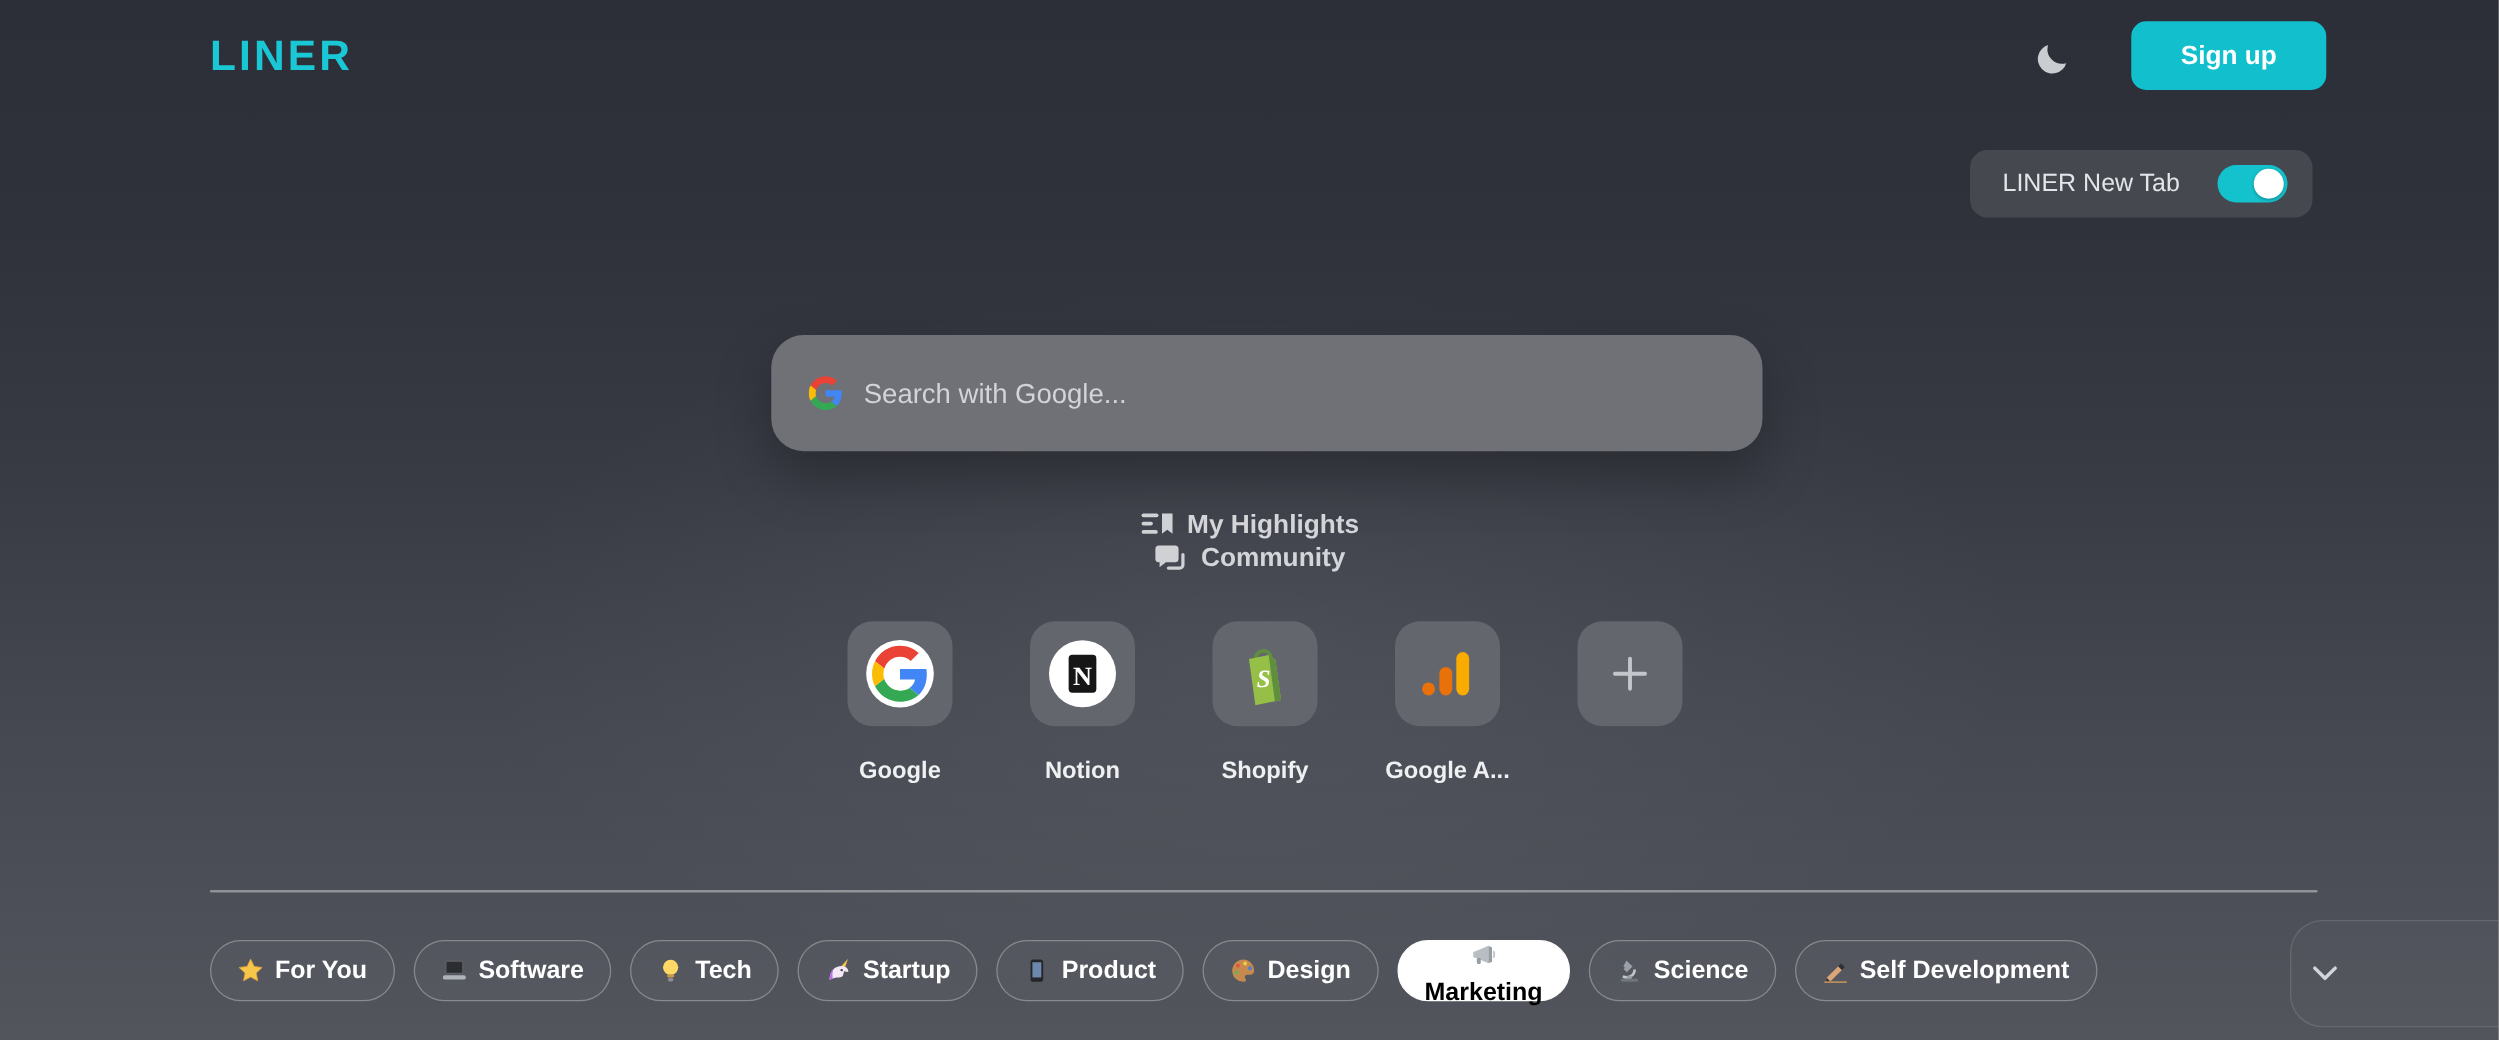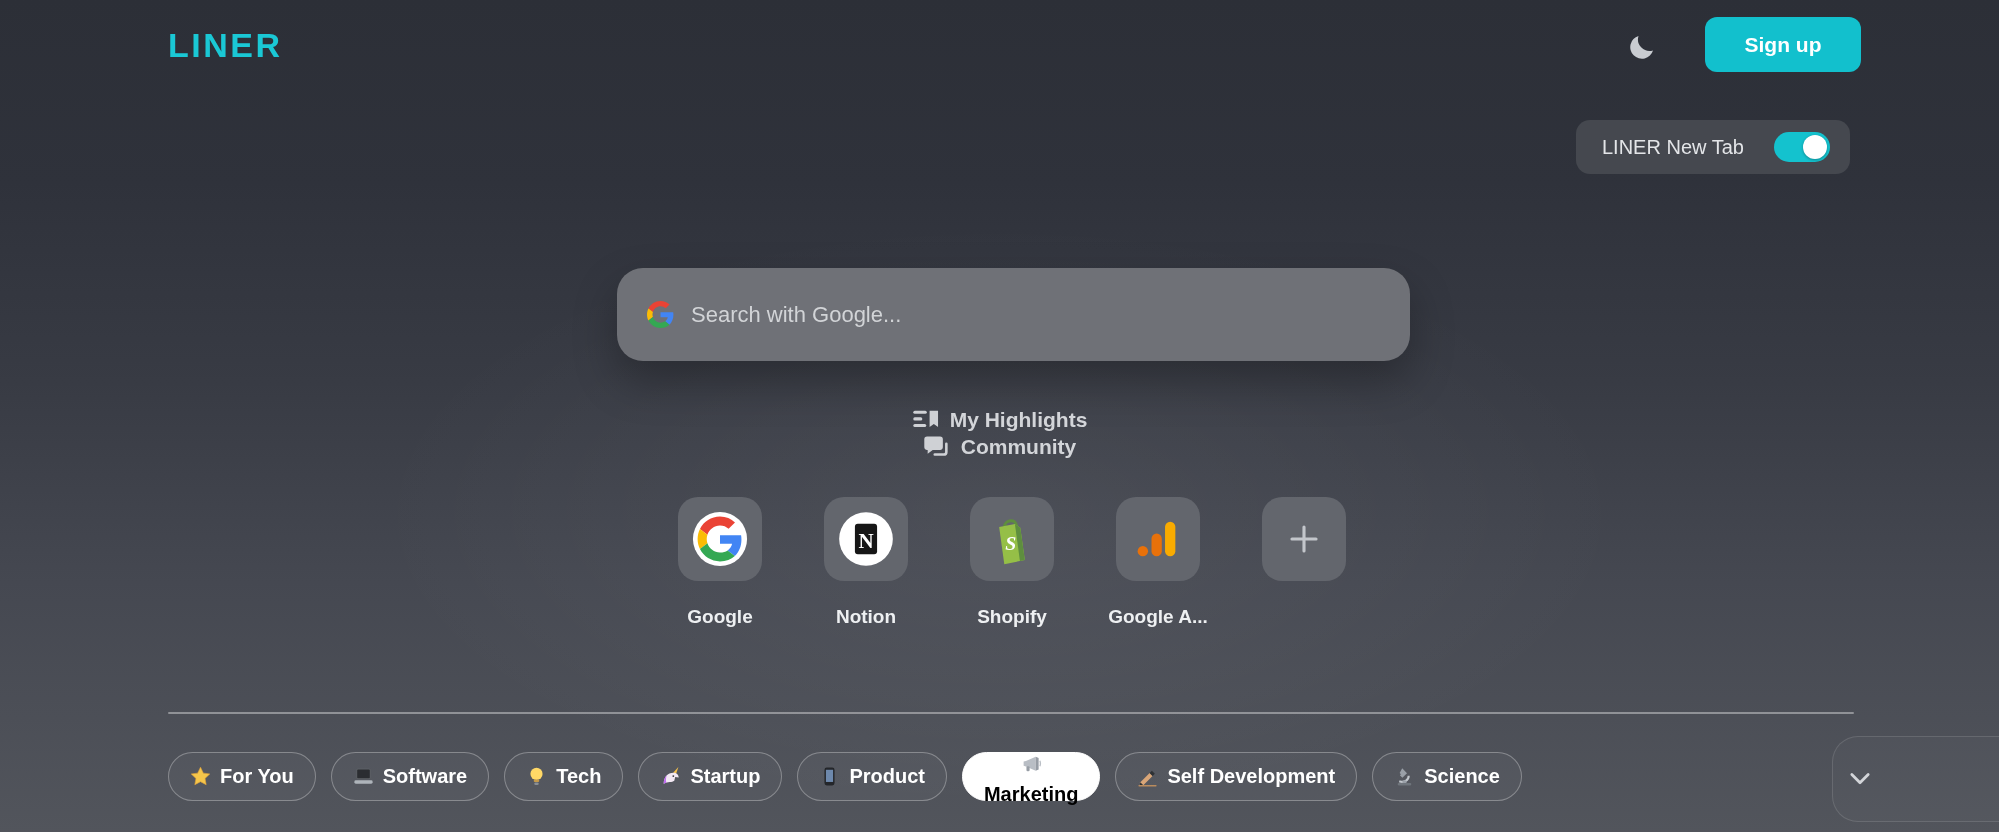--- a/index.html
+++ b/index.html
@@ -273,55 +273,67 @@
   <div class="pill">
     <span class="p-ico">
       <svg width="21" height="21" viewBox="0 0 20 20">
         <rect x="5.2" y="1.5" width="9.6" height="17" rx="2.2" fill="#24262a"></rect>
         <rect x="6.6" y="3.6" width="6.8" height="11.6" fill="#6d88ac"></rect>
       </svg>
     </span>
     <span>Product</span>
   </div>
 
+  <div class="pill">
+    <span class="p-ico">
+      <svg width="21" height="21" viewBox="0 0 20 20">
+        <path d="M10 1.5a8.5 8.5 0 1 0 .4 17c1.9 0 2.2-1.4 1.3-2.5-.9-1.2-.2-2.9 1.8-2.9h2.2c1.5 0 2.7-1.2 2.7-3.2A8.5 8.5 0 0 0 10 1.5z" fill="#c58a4e"></path>
+        <circle cx="6" cy="6.2" r="1.5" fill="#e5533f"></circle>
+        <circle cx="11.5" cy="4.6" r="1.5" fill="#f2c84b"></circle>
+        <circle cx="15.2" cy="8.2" r="1.5" fill="#4a7fd4"></circle>
+        <circle cx="5" cy="11.5" r="1.5" fill="#6ab04c"></circle>
+      </svg>
+    </span>
+    <span>Design</span>
+  </div>
 
   <div class="pill selected">
     <span class="p-ico">
       <svg width="21" height="21" viewBox="0 0 20 20">
         <path d="M2.5 8.2v4l2.2.6 9.3 4V3.5l-9.3 4z" fill="#b9bec5"></path>
         <path d="M14 3.5v13.3l2.8-1.1V4.8z" fill="#979da5"></path>
         <rect x="5.2" y="12.6" width="3" height="4.8" rx="1.2" fill="#979da5"></rect>
         <path d="M17.8 7.5c.9.7.9 4.3 0 5" stroke="#b9bec5" stroke-width="1.3" fill="none"></path>
       </svg>
     </span>
     <span>Marketing</span>
   </div>
 
   <div class="pill">
     <span class="p-ico">
       <svg width="21" height="21" viewBox="0 0 20 20">
+        <path d="M7.8 2.2l4.6 4.6-4.4 4.4-2.4-2.4 1-1-1.2-1.2z" fill="#9aa0a8"></path>
+        <path d="M5 14.5c4.5 1.8 9-.8 9-5.3" stroke="#c2c7cd" stroke-width="2" fill="none"></path>
+        <rect x="3.5" y="16.2" width="13" height="2.3" rx="1.1" fill="#6f757c"></rect>
+        <rect x="8" y="13.9" width="4" height="2.3" rx="0.8" fill="#9aa0a8"></rect>
+      </svg>
+    </span>
+    <span>Science</span>
+  </div>
+
+  <div class="pill">
+    <span class="p-ico">
+      <svg width="21" height="21" viewBox="0 0 20 20">
         <path d="M3.2 15.5l8.8-8.8 2.8 2.8-8.8 8.8-3.6.8z" fill="#d9a678"></path>
         <path d="M12 6.7l2.2-2.2 2.8 2.8-2.2 2.2z" fill="#2e3134"></path>
         <path d="M3.2 15.5l-.8 3.6 3.6-.8z" fill="#2e3134"></path>
         <path d="M2 18.8h16" stroke="#b98c5e" stroke-width="1.4" stroke-linecap="round"></path>
       </svg>
     </span>
     <span>Self Development</span>
-  </div>
-
-  <div class="pill">
-    <span class="p-ico">
-      <svg width="21" height="21" viewBox="0 0 20 20">
-        <path d="M7.8 2.2l4.6 4.6-4.4 4.4-2.4-2.4 1-1-1.2-1.2z" fill="#9aa0a8"></path>
-        <path d="M5 14.5c4.5 1.8 9-.8 9-5.3" stroke="#c2c7cd" stroke-width="2" fill="none"></path>
-        <rect x="3.5" y="16.2" width="13" height="2.3" rx="1.1" fill="#6f757c"></rect>
-        <rect x="8" y="13.9" width="4" height="2.3" rx="0.8" fill="#9aa0a8"></rect>
-      </svg>
-    </span>
-    <span>Science</span>
   </div>
 
 </div>
 
 <div class="more-panel">
   <div class="more-chevron">
     <svg width="28" height="28" viewBox="0 0 24 24">
       <path d="M5 9l7 7 7-7" stroke="#d3d5d9" stroke-width="2.4" fill="none" stroke-linecap="round" stroke-linejoin="round"></path>
     </svg>
   </div>

